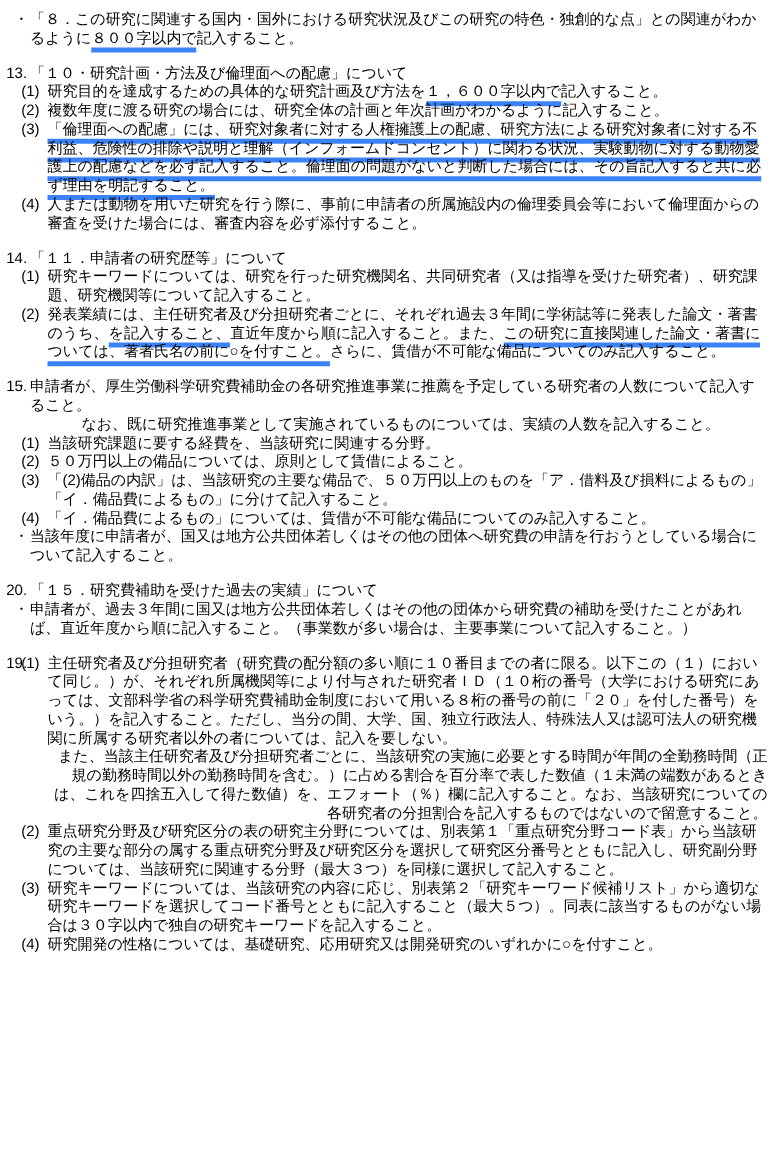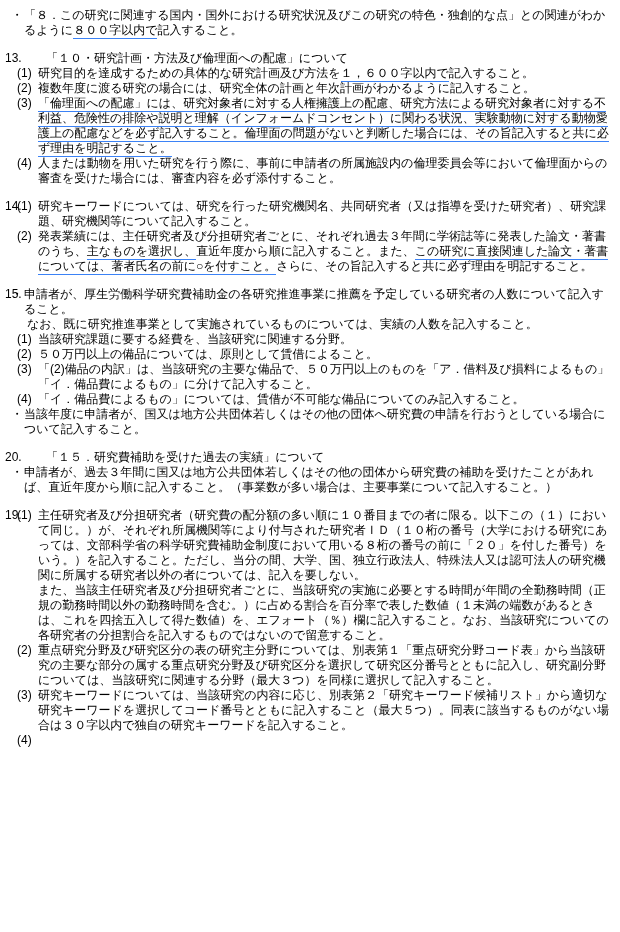--- a/index.html
+++ b/index.html
@@ -6,53 +6,53 @@
   body{
     width:620px;height:932px;overflow:hidden;
     background:#ffffff;color:#000000;
     font-family:"Liberation Sans","DejaVu Sans",sans-serif;
     font-size:12px;line-height:15px;
     -webkit-font-smoothing:none;
   }
   #page{padding:6px 6px 4px 0;}
   .blk{position:relative;margin:0;}
   .marker{position:absolute;top:0;white-space:nowrap;}
-  .kind-head{margin-top:13px;padding-left:46px;}
+  .kind-head{margin-top:13px;padding-left:24px;}
   .kind-head .marker{left:5px;}
   .kind-bullet{padding-left:24px;}
   .kind-bullet .marker{left:11px;}
   .kind-sub{padding-left:38px;}
   .kind-sub .marker{left:17px;}
-  .kind-cont-b{padding-left:27px;}
-  .kind-cont-s{padding-left:38px;}
+  .kind-cont-b{padding-left:27px;text-align:center;}
+  .kind-cont-s{padding-left:38px;text-align:right;}
   .kind-bullet.first{margin-top:2px;}
-  .u{border-bottom:1px solid #3b82f6;padding-bottom:0.5px;}
+  .u{border-bottom:4px solid #3b82f6;padding-bottom:0.5px;}
 </style>
 </head>
 <body>
 
 <div id="page">
     <div class="blk kind-bullet first"><span class="marker">・</span><span class="body"><span>「８．この研究に関連する国内・国外における研究状況及びこの研究の特色・独創的な点」との関連がわかるように</span><span class="u">８００字以内で</span><span>記入すること。</span></span></div>
     <div class="blk kind-head"><span class="marker">13.</span><span class="body"><span>「１０・研究計画・方法及び倫理面への配慮」について</span></span></div>
     <div class="blk kind-sub"><span class="marker">(1)</span><span class="body"><span>研究目的を達成するための具体的な研究計画及び方法を</span><span class="u">１，６００字以内で</span><span>記入すること。</span></span></div>
     <div class="blk kind-sub"><span class="marker">(2)</span><span class="body"><span>複数年度に渡る研究の場合には、研究全体の計画と年次計画がわかるように記入すること。</span></span></div>
     <div class="blk kind-sub"><span class="marker">(3)</span><span class="body"><span class="u">「倫理面への配慮」には、研究対象者に対する人権擁護上の配慮、研究方法による研究対象者に対する不利益、危険性の排除や説明と理解（インフォームドコンセント）に関わる状況、実験動物に対する動物愛護上の配慮などを必ず記入すること。倫理面の問題がないと判断した場合には、その旨記入すると共に必ず理由を明記すること。</span></span></div>
     <div class="blk kind-sub"><span class="marker">(4)</span><span class="body"><span>人または動物を用いた研究を行う際に、事前に申請者の所属施設内の倫理委員会等において倫理面からの審査を受けた場合には、審査内容を必ず添付すること。</span></span></div>
-    <div class="blk kind-head"><span class="marker">14.</span></div>
+    <div class="blk kind-head"><span class="marker">14.</span><span class="body"><span>「１１．申請者の研究歴等」について</span></span></div>
     <div class="blk kind-sub"><span class="marker">(1)</span><span class="body"><span>研究キーワードについては、研究を行った研究機関名、共同研究者（又は指導を受けた研究者）、研究課題、研究機関等について記入すること。</span></span></div>
-    <div class="blk kind-sub"><span class="marker">(2)</span><span class="body"><span>発表業績には、主任研究者及び分担研究者ごとに、それぞれ過去３年間に学術誌等に発表した論文・著書のうち、</span><span class="u">主なものを選択し、</span><span>直近年度から順に記入すること。また、</span><span class="u">この研究に直接関連した論文・著書については、著者氏名の前に○を付すこと。</span><span>さらに、その旨記入すると共に必ず理由を明記すること。</span></span></div>
+    <div class="blk kind-sub"><span class="marker">(2)</span><span class="body"><span>発表業績には、主任研究者及び分担研究者ごとに、それぞれ過去３年間に学術誌等に発表した論文・著書のうち、</span><span class="u">を記入すること、</span><span>直近年度から順に記入すること。また、</span><span class="u">この研究に直接関連した論文・著書については、著者氏名の前に○を付すこと。</span><span>さらに、賃借が不可能な備品についてのみ記入すること。</span></span></div>
     <div class="blk kind-head"><span class="marker">15.</span></div>
     <div class="blk kind-bullet"><span class="marker">・</span><span class="body"><span>申請者が、厚生労働科学研究費補助金の各研究推進事業に推薦を予定している研究者の人数について記入すること。</span></span></div>
     <div class="blk kind-cont-b"><span class="body"><span>なお、既に研究推進事業として実施されているものについては、実績の人数を記入すること。</span></span></div>
     <div class="blk kind-sub"><span class="marker">(1)</span><span class="body"><span>当該研究課題に要する経費を、当該研究に関連する分野。</span></span></div>
     <div class="blk kind-sub"><span class="marker">(2)</span><span class="body"><span>５０万円以上の備品については、原則として賃借によること。</span></span></div>
     <div class="blk kind-sub"><span class="marker">(3)</span><span class="body"><span>「(2)備品の内訳」は、当該研究の主要な備品で、５０万円以上のものを「ア．借料及び損料によるもの」「イ．備品費によるもの」に分けて記入すること。</span></span></div>
     <div class="blk kind-sub"><span class="marker">(4)</span><span class="body"><span>「イ．備品費によるもの」については、賃借が不可能な備品についてのみ記入すること。</span></span></div>
     <div class="blk kind-bullet"><span class="marker">・</span><span class="body"><span>当該年度に申請者が、国又は地方公共団体若しくはその他の団体へ研究費の申請を行おうとしている場合について記入すること。</span></span></div>
     <div class="blk kind-head"><span class="marker">20.</span><span class="body"><span>「１５．研究費補助を受けた過去の実績」について</span></span></div>
     <div class="blk kind-bullet"><span class="marker">・</span><span class="body"><span>申請者が、過去３年間に国又は地方公共団体若しくはその他の団体から研究費の補助を受けたことがあれば、直近年度から順に記入すること。（事業数が多い場合は、主要事業について記入すること。）</span></span></div>
     <div class="blk kind-head"><span class="marker">19.</span></div>
     <div class="blk kind-sub"><span class="marker">(1)</span><span class="body"><span>主任研究者及び分担研究者（研究費の配分額の多い順に１０番目までの者に限る。以下この（１）において同じ。）が、それぞれ所属機関等により付与された研究者ＩＤ（１０桁の番号（大学における研究にあっては、文部科学省の科学研究費補助金制度において用いる８桁の番号の前に「２０」を付した番号）をいう。）を記入すること。ただし、当分の間、大学、国、独立行政法人、特殊法人又は認可法人の研究機関に所属する研究者以外の者については、記入を要しない。</span></span></div>
     <div class="blk kind-cont-s"><span class="body"><span>また、当該主任研究者及び分担研究者ごとに、当該研究の実施に必要とする時間が年間の全勤務時間（正規の勤務時間以外の勤務時間を含む。）に占める割合を百分率で表した数値（１未満の端数があるときは、これを四捨五入して得た数値）を、エフォート（％）欄に記入すること。なお、当該研究についての各研究者の分担割合を記入するものではないので留意すること。</span></span></div>
     <div class="blk kind-sub"><span class="marker">(2)</span><span class="body"><span>重点研究分野及び研究区分の表の研究主分野については、別表第１「重点研究分野コード表」から当該研究の主要な部分の属する重点研究分野及び研究区分を選択して研究区分番号とともに記入し、研究副分野については、当該研究に関連する分野（最大３つ）を同様に選択して記入すること。</span></span></div>
     <div class="blk kind-sub"><span class="marker">(3)</span><span class="body"><span>研究キーワードについては、当該研究の内容に応じ、別表第２「研究キーワード候補リスト」から適切な研究キーワードを選択してコード番号とともに記入すること（最大５つ）。同表に該当するものがない場合は３０字以内で独自の研究キーワードを記入すること。</span></span></div>
-    <div class="blk kind-sub"><span class="marker">(4)</span></div>
+    <div class="blk kind-sub"><span class="marker">(4)</span><span class="body"><span>研究開発の性格については、基礎研究、応用研究又は開発研究のいずれかに○を付すこと。</span></span></div>
   </div>
 
 </body></html>

